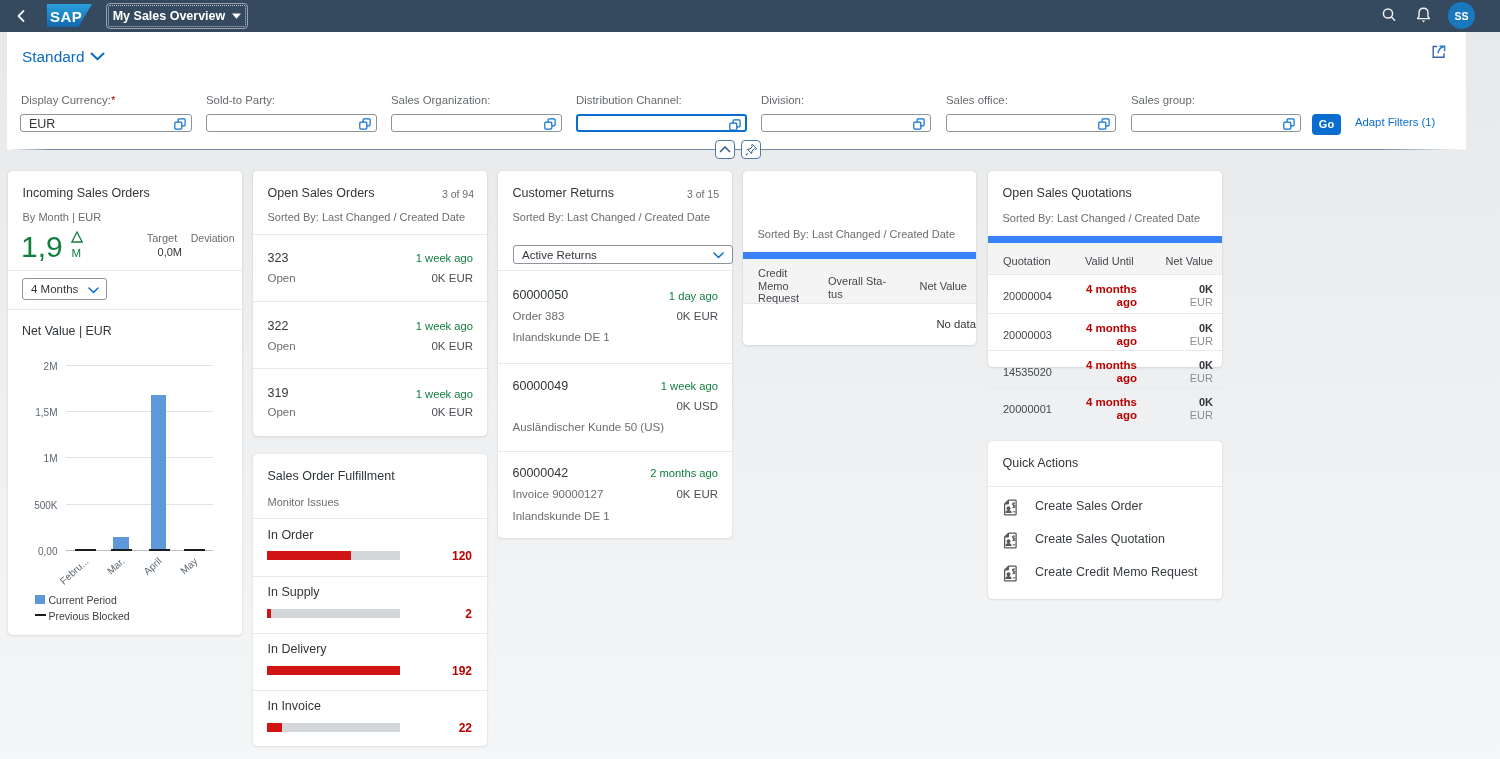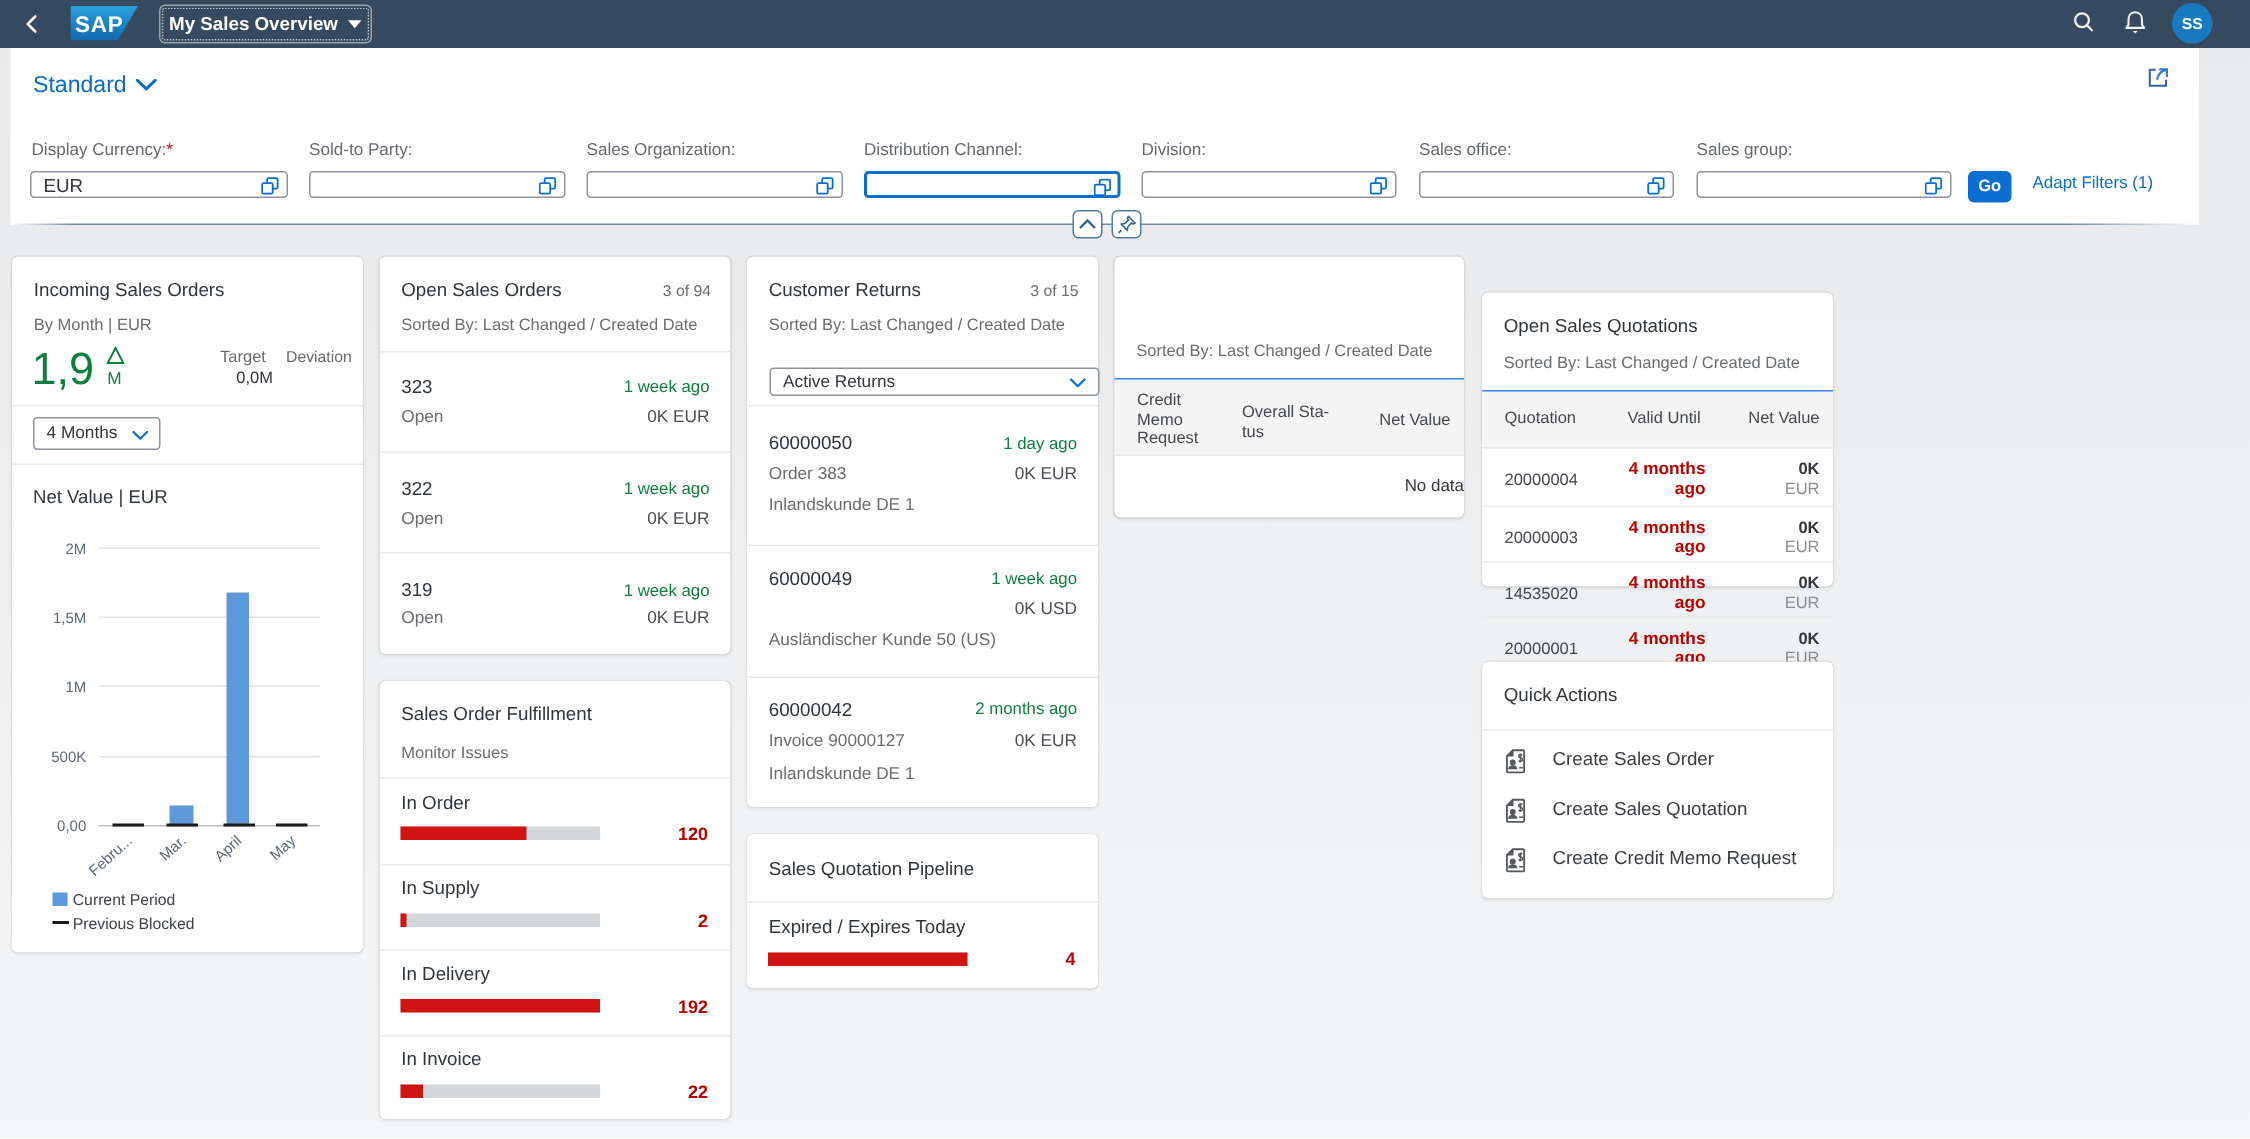--- a/index.html
+++ b/index.html
@@ -45,21 +45,21 @@
 .ylab { position:absolute; font-size:10px; color:#5e6974; text-align:right; width:40px; left:9.5px; }
 .xlab { position:absolute; font-size:10px; color:#5e6974; transform:rotate(-42deg); transform-origin:100% 50%; text-align:right; width:60px;}
 .bar { position:absolute; background:#5d99d8; }
 .dash { position:absolute; height:2px; background:#1a1c1e; }
 
 .ftitle { position:absolute; left:14.5px; font-size:12.5px; color:#31363a; }
 .track { position:absolute; left:14px; width:133px; height:9px; background:#d4d7d9; }
 .fill { position:absolute; left:0; top:0; height:9px; background:#d01414; }
 .fval { position:absolute; right:15px; font-size:12px; font-weight:bold; color:#bb0000; }
 
-.thead { position:absolute; left:0; width:100%; background:#f4f4f5; border-top:1px solid #3b82f6; border-bottom:1px solid #e9e9e9; }
+.thead { position:absolute; left:0; width:100%; background:#f4f4f5; border-top:7px solid #3b82f6; border-bottom:1px solid #e9e9e9; }
 .th { position:absolute; font-size:11px; color:#44484c; }
 .qrow { position:absolute; left:0; width:100%; height:37px; border-bottom:1px solid #e9e9e9; }
 .qn { position:absolute; left:15px; top:14.5px; font-size:11px; color:#44484c; }
 .qv { position:absolute; left:60px; top:8px; width:89px; text-align:right; font-size:11.5px; font-weight:bold; color:#bb0000; line-height:13px; }
 .qk { position:absolute; right:9px; top:8px; text-align:right; font-size:11px; font-weight:bold; color:#32363a; line-height:13px; }
 .qk i { font-style:normal; font-weight:normal; color:#8b8e91; }
 
 .qa { position:absolute; left:14px; }
 .qa span { position:absolute; left:33px; top:0px; font-size:12.5px; color:#3a3e42; white-space:nowrap; }
 .qa svg { width:16px; height:17px; }
@@ -295,41 +295,32 @@
     <div class="gr" style="top:229px;">0K USD</div>
     <div class="gl" style="top:250px;">Ausländischer Kunde 50 (US)</div>
     <div class="div" style="top:280px;"></div>
     <div class="num" style="top:294.5px;">60000042</div>
       <div class="ago" style="top:296px;">2 months ago</div>
     <div class="gl" style="top:317px;">Invoice 90000127</div>
       <div class="gr" style="top:317px;">0K EUR</div>
     <div class="gl" style="top:338.5px;">Inlandskunde DE 1</div>
   </div>
 
-  <div class="card" style="left:498px;top:556px;width:234px;height:103px;">
-    <div class="ctitle" style="top:16px;">Sales Quotation Pipeline</div>
-    <div class="div" style="top:44.5px;"></div>
-    <div class="ftitle" style="top:55px;">Expired / Expires Today</div>
-    <div class="track" style="top:78.5px;width:132.5px;">
-        <div class="fill" style="width:132.5px;"></div>
-      </div>
-    <div class="fval" style="top:76px;">4</div>
-  </div>
 
   <div class="card" style="left:743px;top:171px;width:233px;height:174px;">
     <div class="sortby" style="top:56.5px;">Sorted By: Last Changed / Created Date</div>
     <div class="thead" style="top:81px;height:52px;">
       <div class="th" style="left:15px;top:8px;width:60px;line-height:12.5px;">Credit Memo Request</div>
       <div class="th" style="left:85px;top:16px;width:70px;line-height:12.5px;">Overall Sta-<br>tus</div>
       <div class="th" style="right:9px;top:21px;">Net Value</div>
     </div>
     <div class="abs" style="left:0;top:147px;width:100%;text-align:right;font-size:11.3px;color:#32363a;">No data</div>
   </div>
 
-  <div class="card" style="left:988px;top:171px;width:234px;height:196px;margin-top:24px;">
+  <div class="card" style="left:988px;top:171px;width:234px;height:196px;">
     <div class="ctitle">Open Sales Quotations</div>
     <div class="sortby" style="top:41px;">Sorted By: Last Changed / Created Date</div>
     <div class="thead" style="top:64.5px;height:39px;">
       <div class="th" style="left:15px;top:12.5px;">Quotation</div>
       <div class="th" style="left:97px;top:12.5px;">Valid Until</div>
       <div class="th" style="right:9px;top:12.5px;">Net Value</div>
     </div>
     <div class="qrow" style="top:104px;height:39px;">
         <span class="qn">20000004</span>
         <span class="qv">4 months<br>ago</span>

